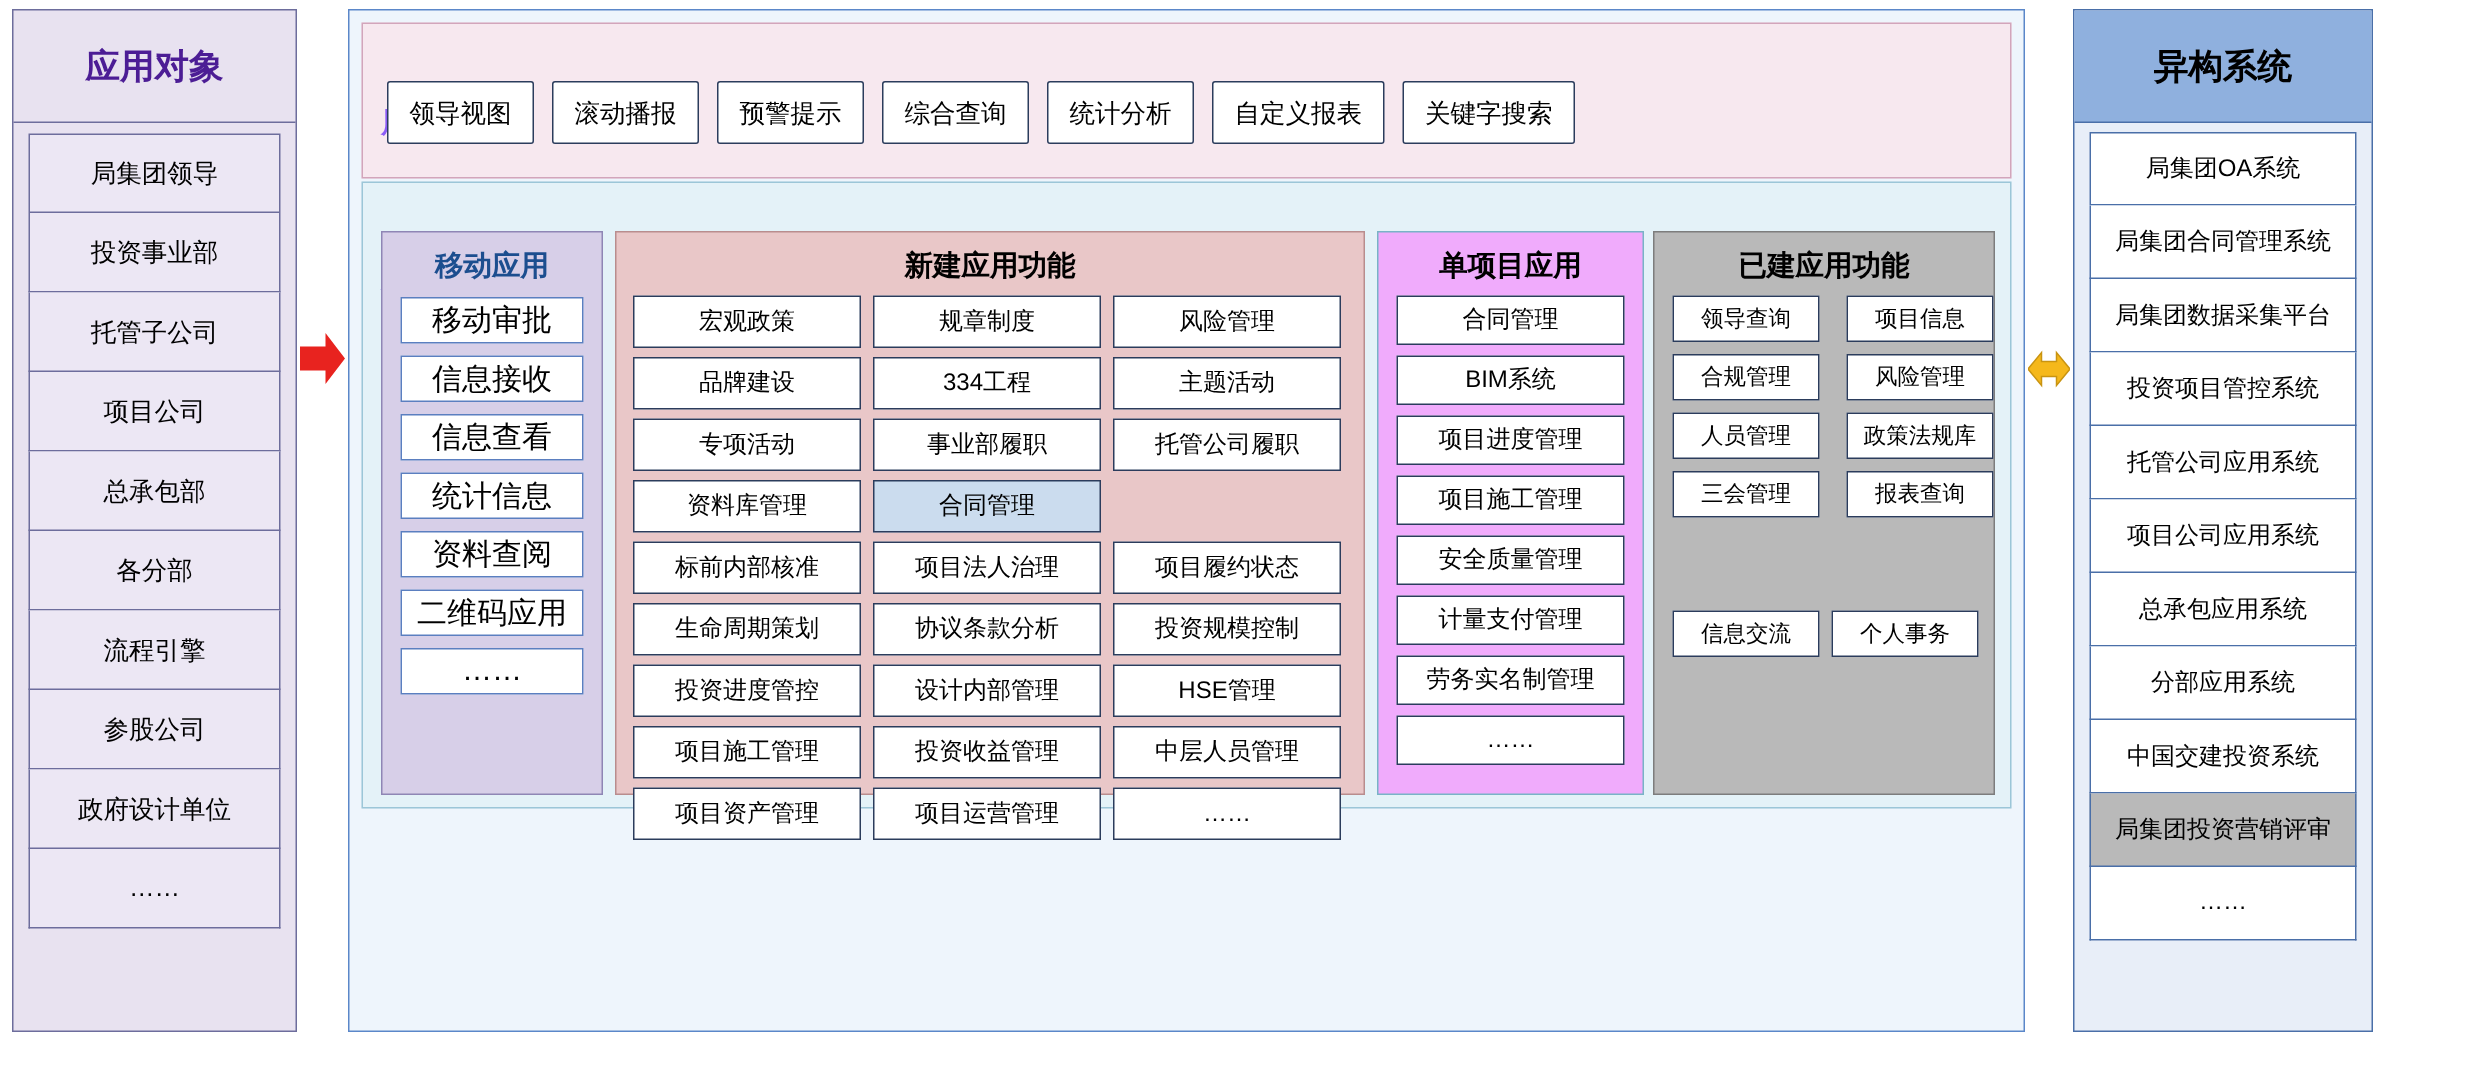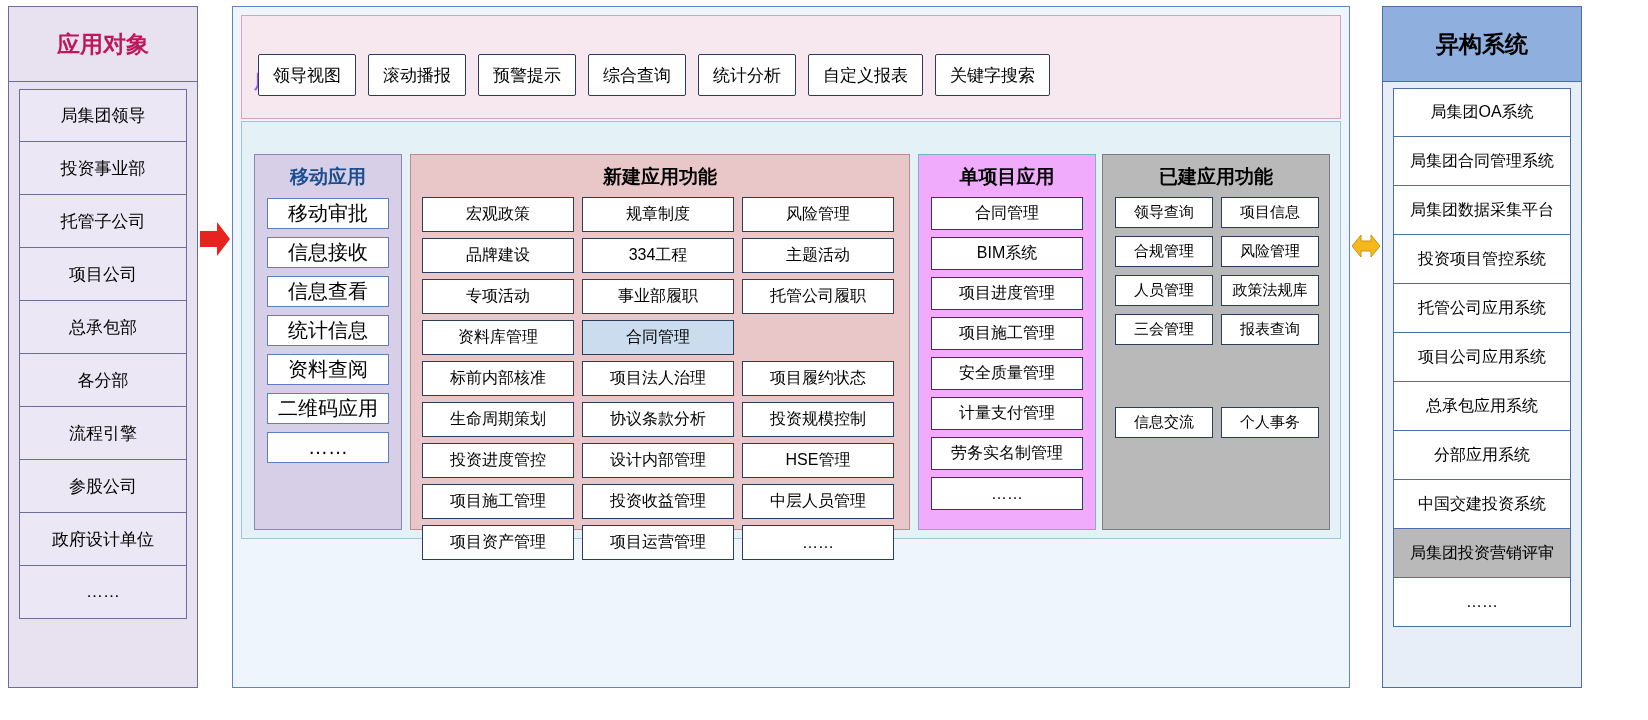--- a/index.html
+++ b/index.html
@@ -45,21 +45,21 @@
   }
   #left-title {
     height: 74px;
     margin: 0;
     border-bottom: 1px solid #6d6d9c;
     display: flex;
     align-items: center;
     justify-content: center;
     font-size: 23px;
     font-weight: bold;
-    color: #be185d;
+    color: #4c1d95;
   }
   .left-item {
     height: 53px;
     margin: 0 10px;
     margin-top: 0;
     border: 1px solid #6d6d9c;
     border-top: none;
     background: #ece7f4;
     display: flex;
     align-items: center;
@@ -219,21 +219,21 @@
     background: #b9b9b9;
     border: 1px solid #7d7d7d;
   }
   #built-grid {
     position: absolute;
     left: 12px;
     top: 42px;
     display: grid;
     grid-template-columns: 98px 98px;
     grid-auto-rows: 31px;
-    gap: 8px 8px;
+    gap: 8px 18px;
   }
   #built-grid .cell { font-size: 15px; }
   #built-extra {
     position: absolute;
     left: 12px;
     top: 252px;
     display: grid;
     grid-template-columns: 98px 98px;
     grid-auto-rows: 31px;
     gap: 8px;

